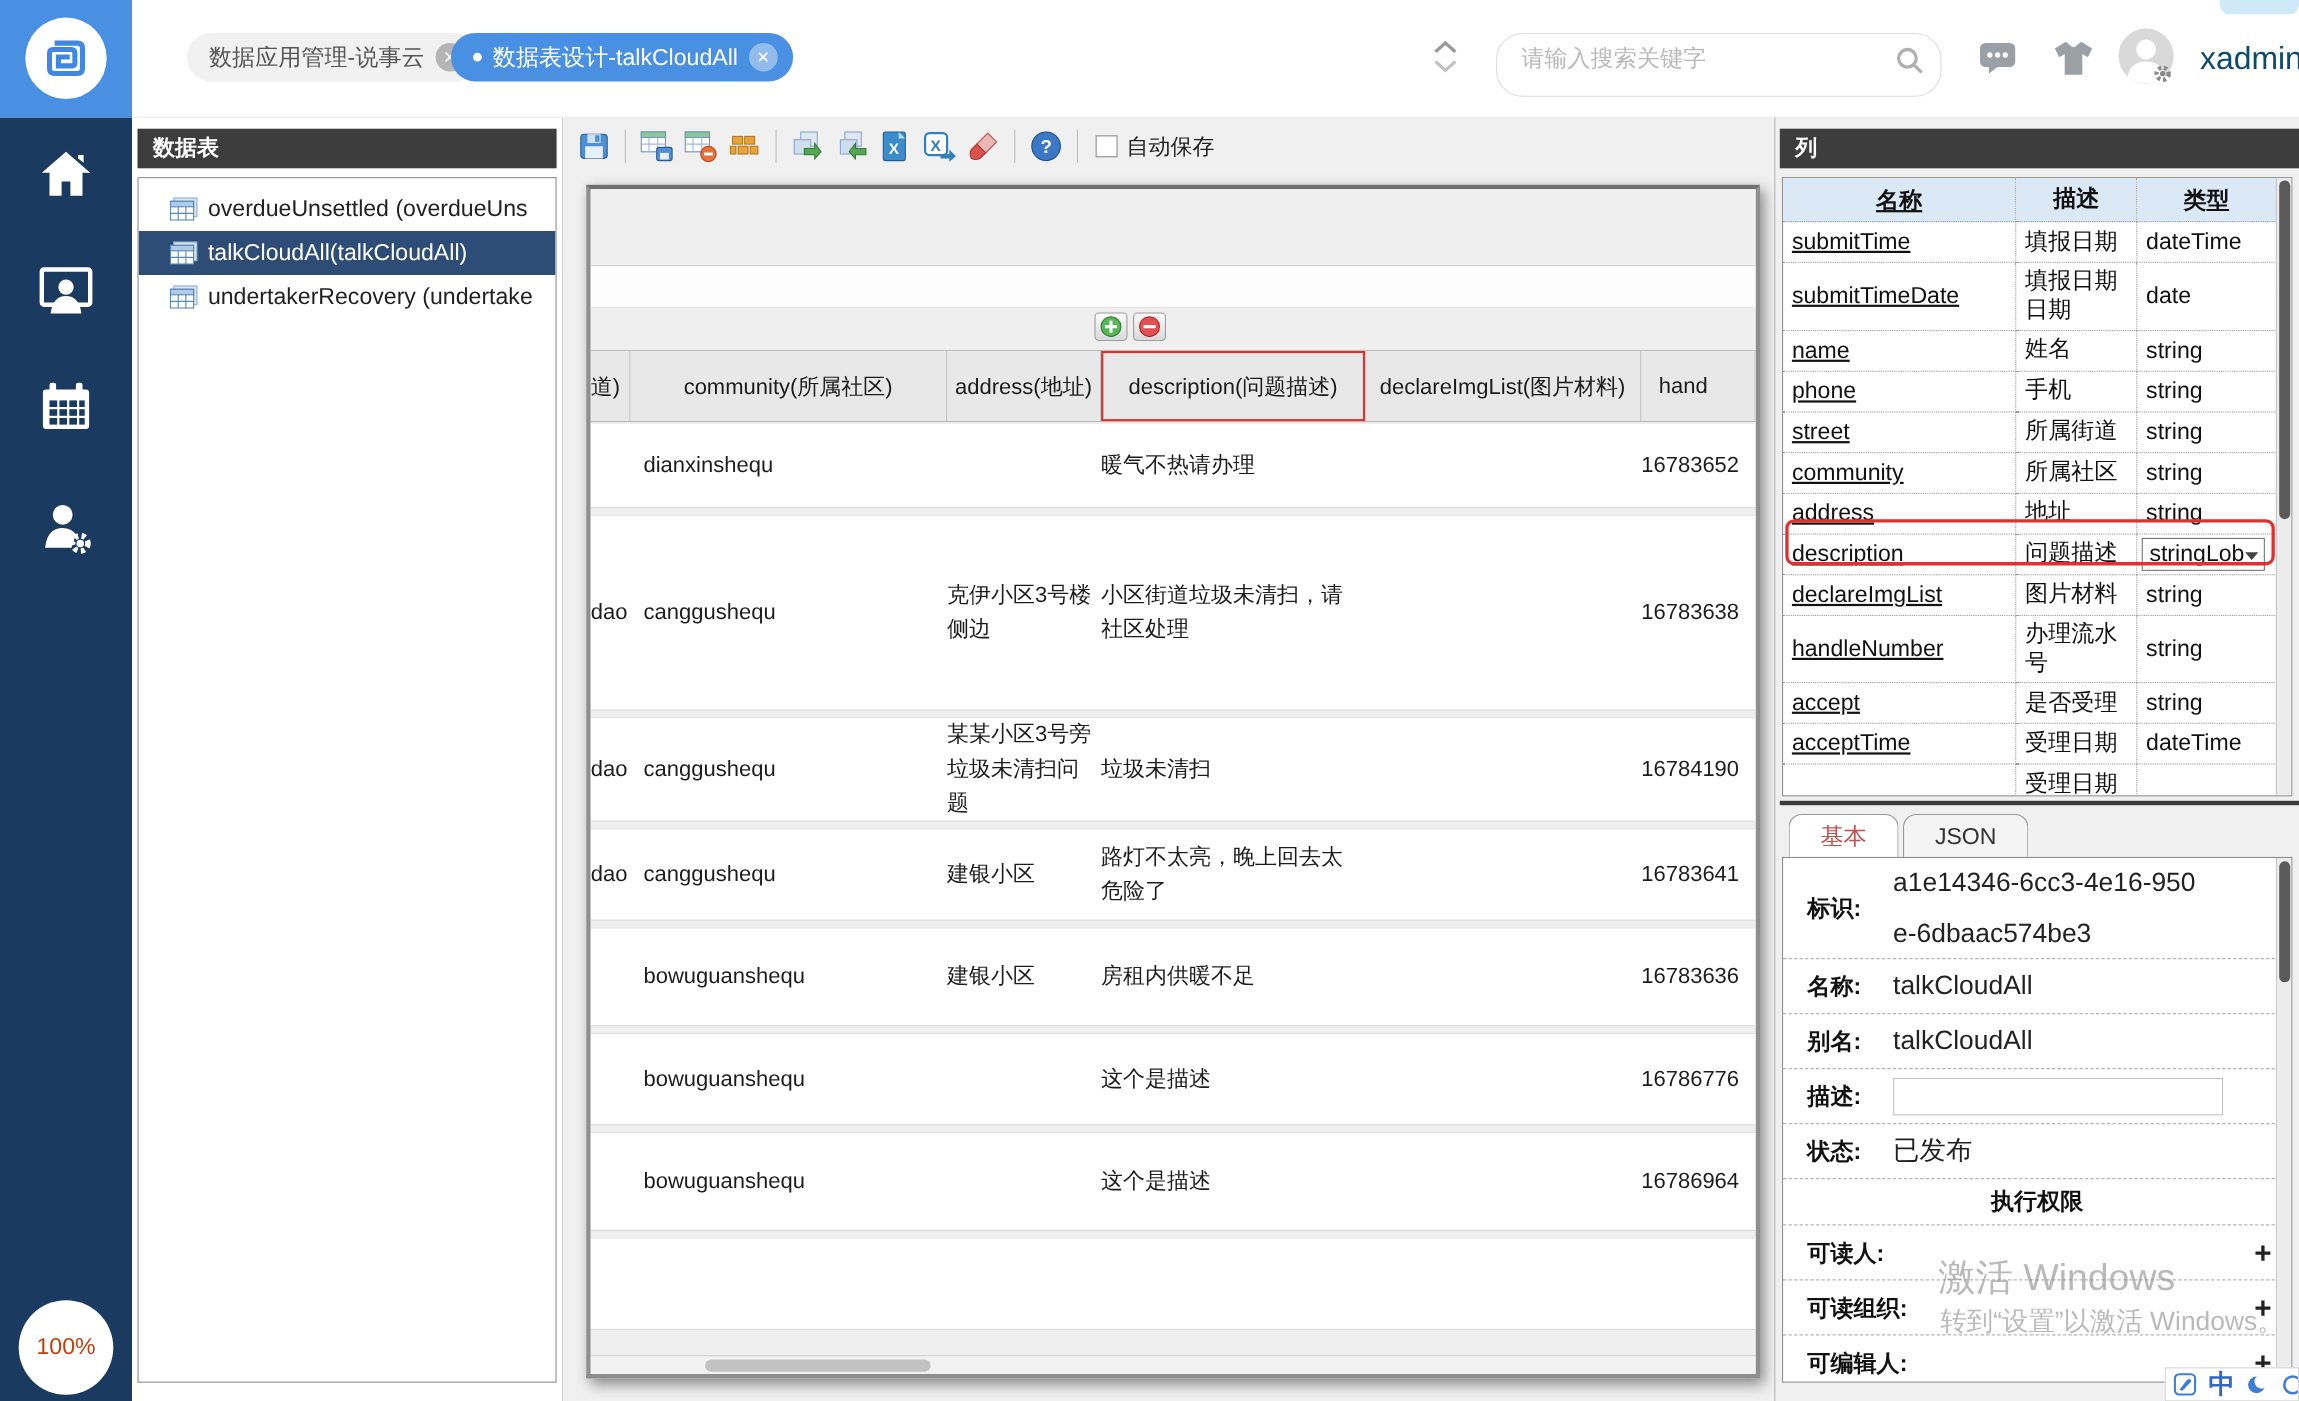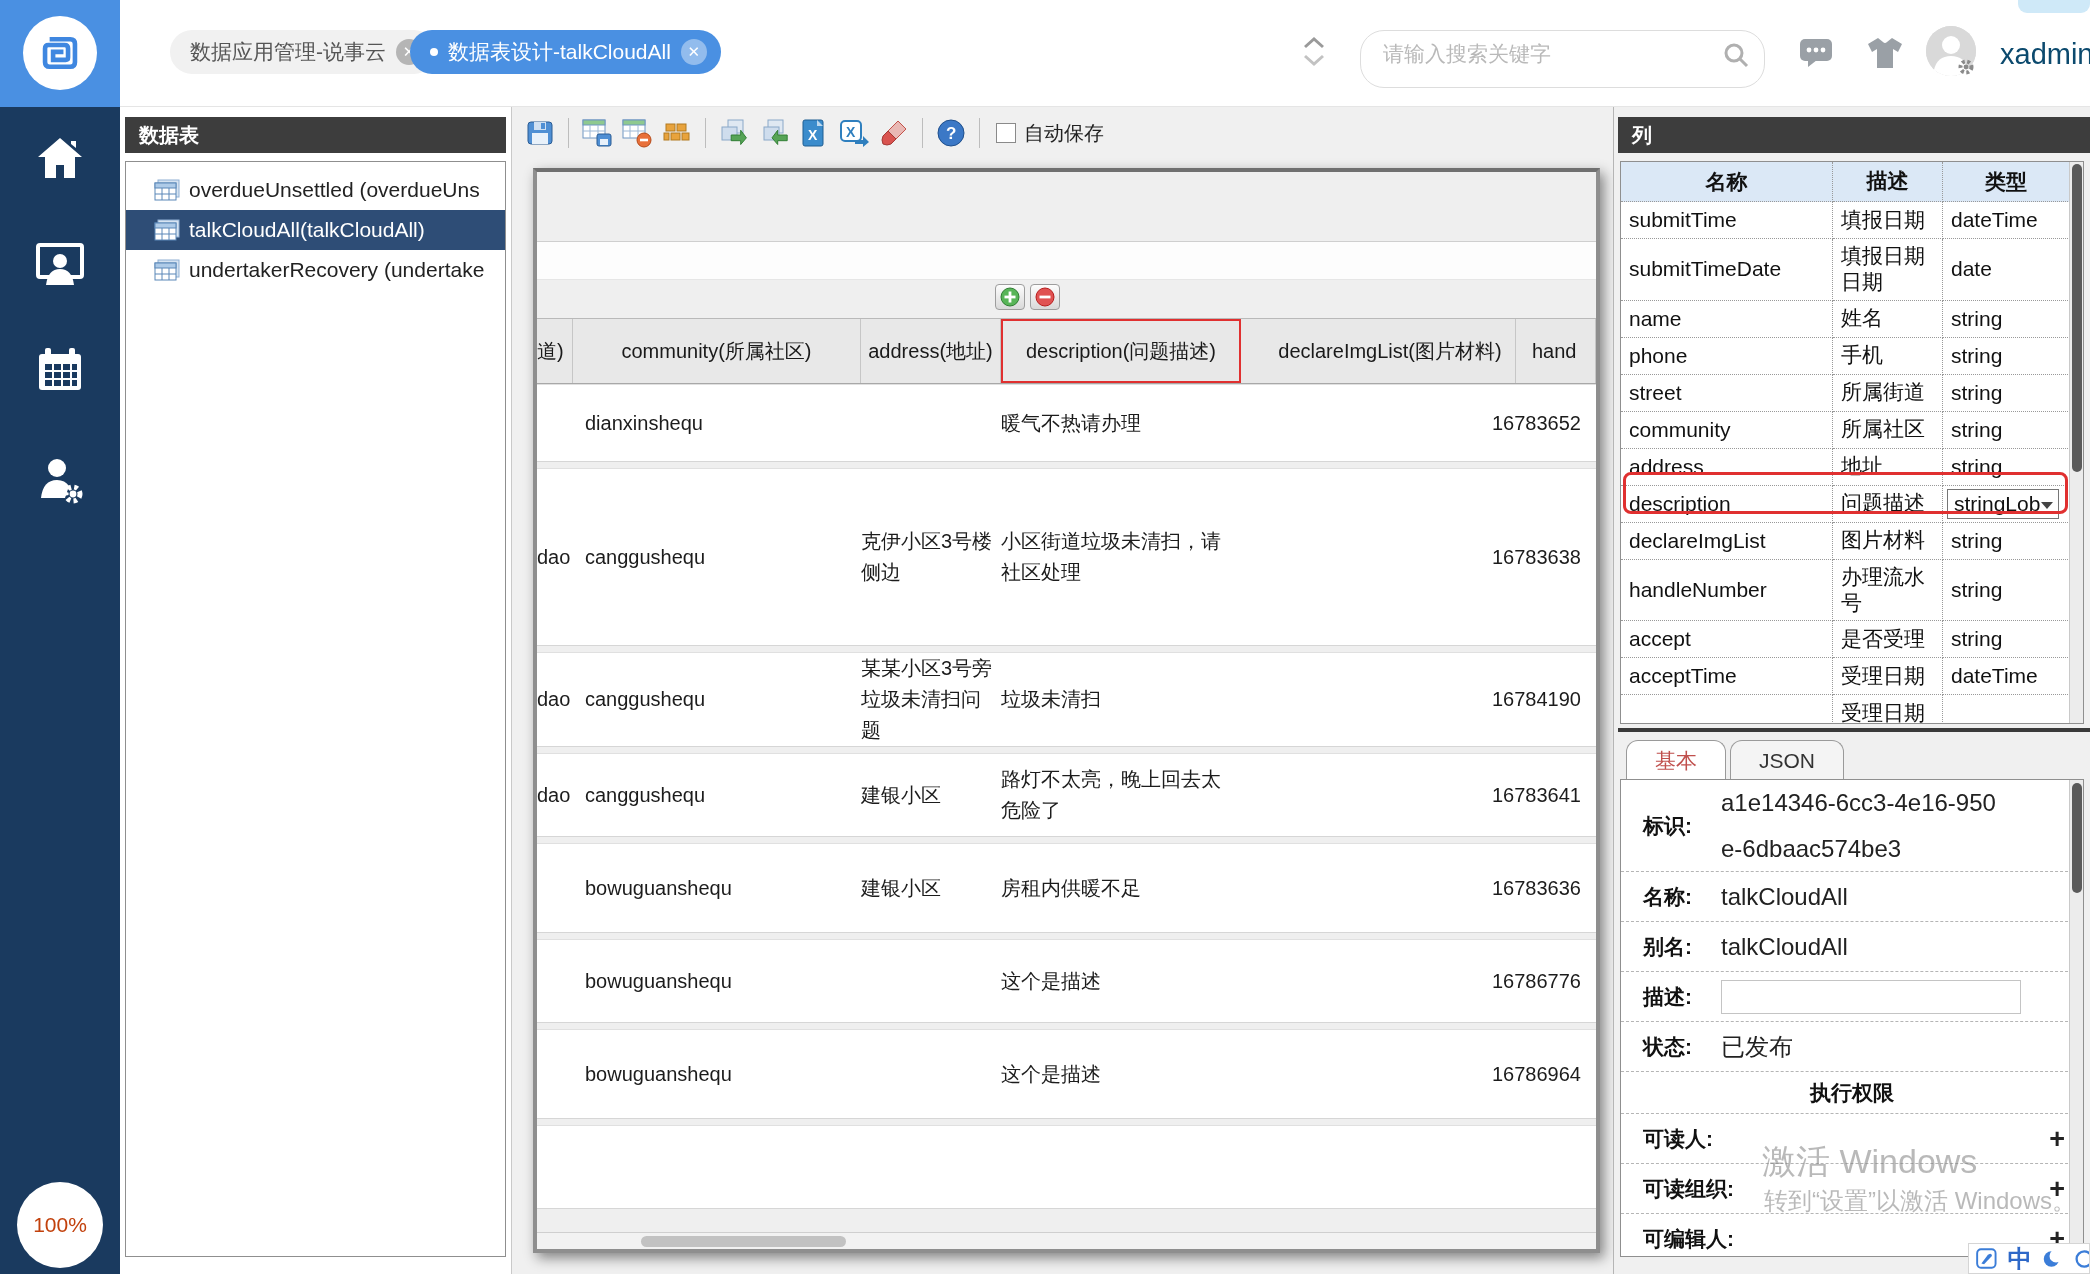--- a/index.html
+++ b/index.html
@@ -64,21 +64,21 @@
             display:flex; align-items:center; justify-content:center; cursor:pointer; }
 
   .grid-header { display:flex; height:66px; background:#e8e8e8; border-top:1px solid #b9b9b9; border-bottom:1px solid #a8a8a8;
                  font-size:20px; color:#1a1a1a; font-weight:500; overflow:hidden; }
   .gh-cell { display:flex; align-items:center; justify-content:center; border-right:1px solid #c6c6c6;
              overflow:hidden; white-space:nowrap; cursor:pointer; }
   .gh-cell:nth-child(1){ width:36px; flex:none; justify-content:flex-start; }
   .gh-cell:nth-child(2){ width:288px; flex:none; }
   .gh-cell:nth-child(3){ width:140px; flex:none; }
   .gh-cell:nth-child(4){ width:240px; flex:none; }
-  .gh-cell:nth-child(5){ width:251px; flex:none;margin-left:24px; }
+  .gh-cell:nth-child(5){ width:251px; flex:none; }
   .gh-cell:nth-child(6){ flex:1; justify-content:flex-start; padding-left:16px; }
   .gh-cell.hl { border:2px solid #e03030; }
 
   .grid-body { background:#efefef; height:848px; overflow:hidden; }
   .g-row { display:flex; align-items:center; background:#fff; border-top:1px solid #e0e0e0; border-bottom:1px solid #d6d6d6;
            margin-bottom:6px; font-size:20px; color:#1c1c1c; }
   .g-row:nth-child(1){ min-height:78px; }
   .g-row:nth-child(2){ min-height:178px; }
   .g-row:nth-child(3){ min-height:88px; }
   .g-row:nth-child(4){ min-height:84px; }
@@ -99,21 +99,21 @@
 
   
   .cols { position:absolute; left:1613px; top:107px; width:477px; height:1167px; background:#f0f0f0; border-left:1px solid #b5b5b5; }
   .cols-title { margin:10px 0 0 4px; height:36px; background:#3d3d3d; color:#fff; font-size:20px; font-weight:bold;
                 line-height:36px; padding-left:14px; }
   .cols-box { position:relative; margin:8px 6px 0 6px; height:563px; background:#fff; border:1px solid #8f8f8f; overflow:hidden; }
   .ct { width:449px; }
   .ct-row { display:flex; }
   .ct-cell { border-right:1px dotted #999; border-bottom:1px dotted #999; font-size:21px; color:#111;
              padding:4px 8px; min-height:37px; display:flex; align-items:center; }
-  .ct-cell.cn { width:212px; }
+  .ct-cell.cn { width:212px;text-decoration:underline; }
   .ct-cell.cd { width:110px; line-height:1.25; }
   .ct-cell.ctp { width:127px; }
   .ct-head .ct-cell { background:#dbe8f6; font-weight:bold; justify-content:center; min-height:40px; }
   .ct-cell.ctp.sel { padding:3px 4px; }
   .ct-cell.ctp.sel .tval { display:flex; align-items:center; border:1px solid #767676; background:#fff; height:30px;
                             padding:0 20px 0 6px; max-width:112px; white-space:nowrap; overflow:hidden; position:relative; }
   .ct-cell.ctp.sel .tval::after { content:""; position:absolute; right:5px; top:12px; border-left:6px solid transparent;
                                    border-right:6px solid transparent; border-top:7px solid #444; }
   .red-overlay { position:absolute; left:2px; right:15px; top:310px; height:42px; border:3px solid #e03030;
                  border-radius:8px; pointer-events:none; }

